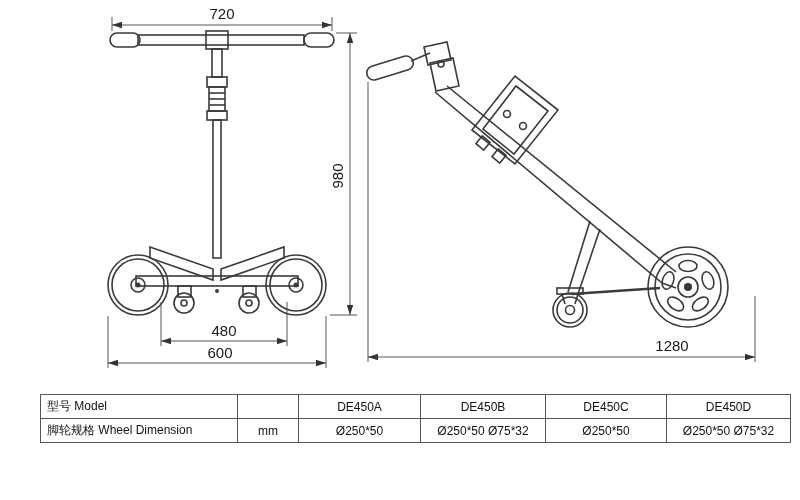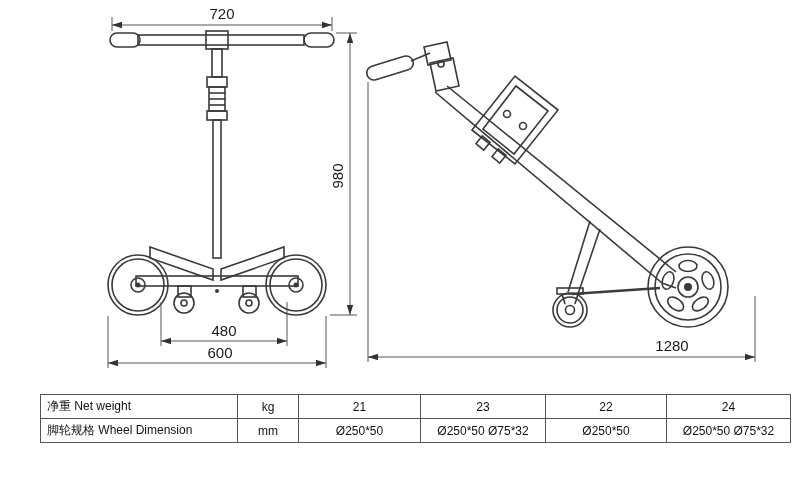--- a/index.html
+++ b/index.html
@@ -193,26 +193,26 @@
     <colgroup>
       <col style="width:197px">
         <col style="width:61px">
         <col style="width:122px">
       <col style="width:125px">
         <col style="width:121px">
         <col style="width:124px">
     </colgroup>
     <tbody>
       <tr>
-        <td class="lbl">净重 Net weight</td>
-        <td>kg</td>
-        <td>21</td>
-        <td>23</td>
-        <td>22</td>
-        <td>24</td>
+        <td class="lbl">型号 Model</td>
+        <td></td>
+        <td>DE450A</td>
+        <td>DE450B</td>
+        <td>DE450C</td>
+        <td>DE450D</td>
       </tr>
       <tr>
         <td class="lbl">脚轮规格 Wheel Dimension</td>
         <td>mm</td>
         <td>Ø250*50</td>
         <td>Ø250*50 Ø75*32</td>
         <td>Ø250*50</td>
         <td>Ø250*50 Ø75*32</td>
       </tr>
     </tbody>

